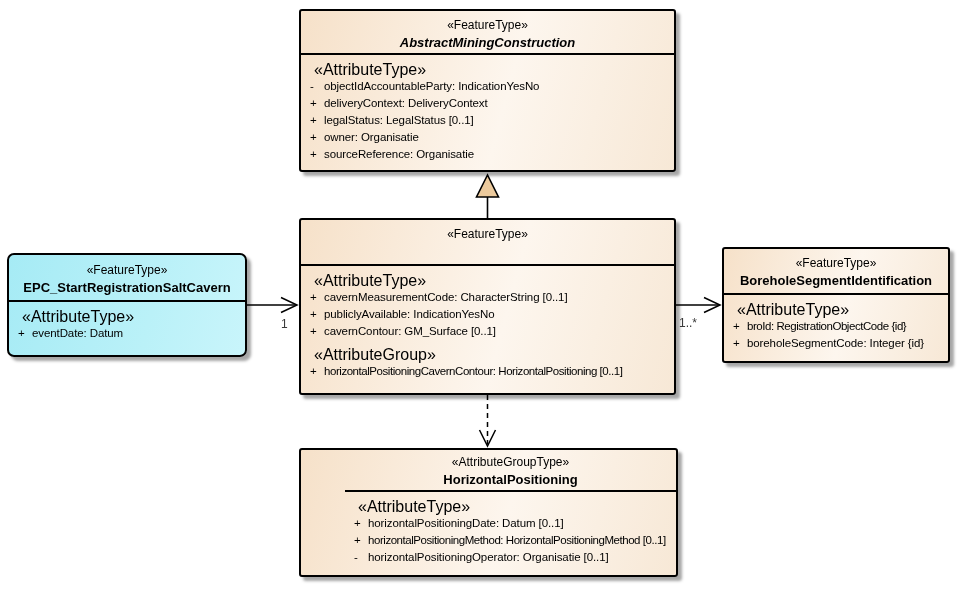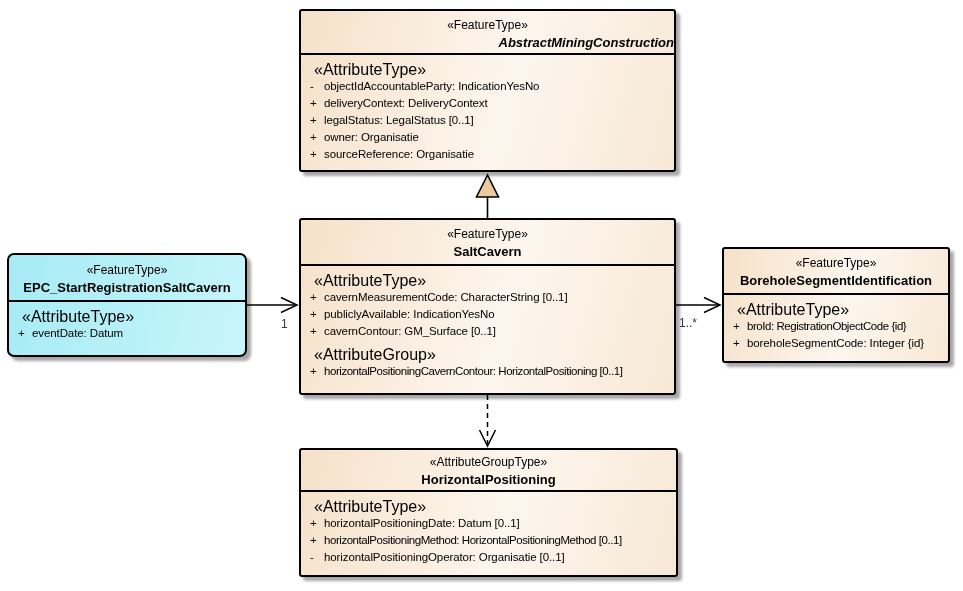--- a/index.html
+++ b/index.html
@@ -19,37 +19,37 @@
   .uml-box.event {
     background:linear-gradient(105deg,#a6ebf5 0%,#baf1f8 60%,#c9f5fb 100%);
     border-radius:7px;
   }
   .box-header {
     box-sizing:border-box; border-bottom:2px solid #000;
     text-align:center; padding-top:6px;
   }
   .stereotype { font-size:12px; line-height:16px; }
   .class-name { font-size:13px; font-weight:bold; line-height:19px; }
-  .class-name.abstract { font-style:italic;text-align:right; }
+  .class-name.abstract { font-style:italic; }
   .box-attrs { padding-top:6px; font-size:11.5px; letter-spacing:-0.1px; }
   .attr-stereotype { padding-left:13px; line-height:17px; font-size:16px; letter-spacing:0; }
   .attr-row { line-height:17px; white-space:nowrap; }
   .attr-row .vis { display:inline-block; box-sizing:border-box; width:23px; padding-left:9px; }
   .attr-row.tight { letter-spacing:-0.45px; }
   .section-gap { height:6px; }
 
   #box-amc  { left:299px; top:9px;   width:377px; height:163px; }
   #box-amc  .box-header { height:44px; }
   #box-salt { left:299px; top:218px; width:377px; height:177px; }
   #box-salt .box-header { height:46px; }
   #box-epc  { left:7px;   top:253px; width:240px; height:104px; }
   #box-epc  .box-header { height:47px; padding-top:7px; }
   #box-bore { left:722px; top:247px; width:228px; height:116px; }
   #box-bore .box-header { height:46px; }
-  #box-hp   { left:299px; top:448px; width:379px; height:129px; }
+  #box-hp   { left:299px; top:448px; width:379px; height:129px;padding-left:44px; }
   #box-hp   .box-header { height:42px; padding-top:4px; }
 
   .mult { position:absolute; font-size:12px; color:#3a3a3a; }
   #mult-left  { left:281px; top:317px; }
   #mult-right { left:679px; top:316px; }
 </style>
 </head>
 <body>
 
 <div class="canvas">
@@ -88,21 +88,20 @@
       <div class="attr-row"><span class="vis">+</span><span class="attr-text">deliveryContext: DeliveryContext</span></div>
       <div class="attr-row"><span class="vis">+</span><span class="attr-text">legalStatus: LegalStatus [0..1]</span></div>
       <div class="attr-row"><span class="vis">+</span><span class="attr-text">owner: Organisatie</span></div>
       <div class="attr-row"><span class="vis">+</span><span class="attr-text">sourceReference: Organisatie</span></div>
     </div>
   </div>
 
   <div class="uml-box" id="box-salt">
     <div class="box-header">
       <div class="stereotype">«FeatureType»</div>
-      <div class="class-name">SaltCavern</div>
     </div>
     <div class="box-attrs">
       <div class="attr-stereotype">«AttributeType»</div>
       <div class="attr-row"><span class="vis">+</span><span class="attr-text">cavernMeasurementCode: CharacterString [0..1]</span></div>
       <div class="attr-row"><span class="vis">+</span><span class="attr-text">publiclyAvailable: IndicationYesNo</span></div>
       <div class="attr-row"><span class="vis">+</span><span class="attr-text">cavernContour: GM_Surface [0..1]</span></div>
       <div class="section-gap"></div>
       <div class="attr-stereotype">«AttributeGroup»</div>
       <div class="attr-row tight"><span class="vis">+</span><span class="attr-text">horizontalPositioningCavernContour: HorizontalPositioning [0..1]</span></div>
     </div>

